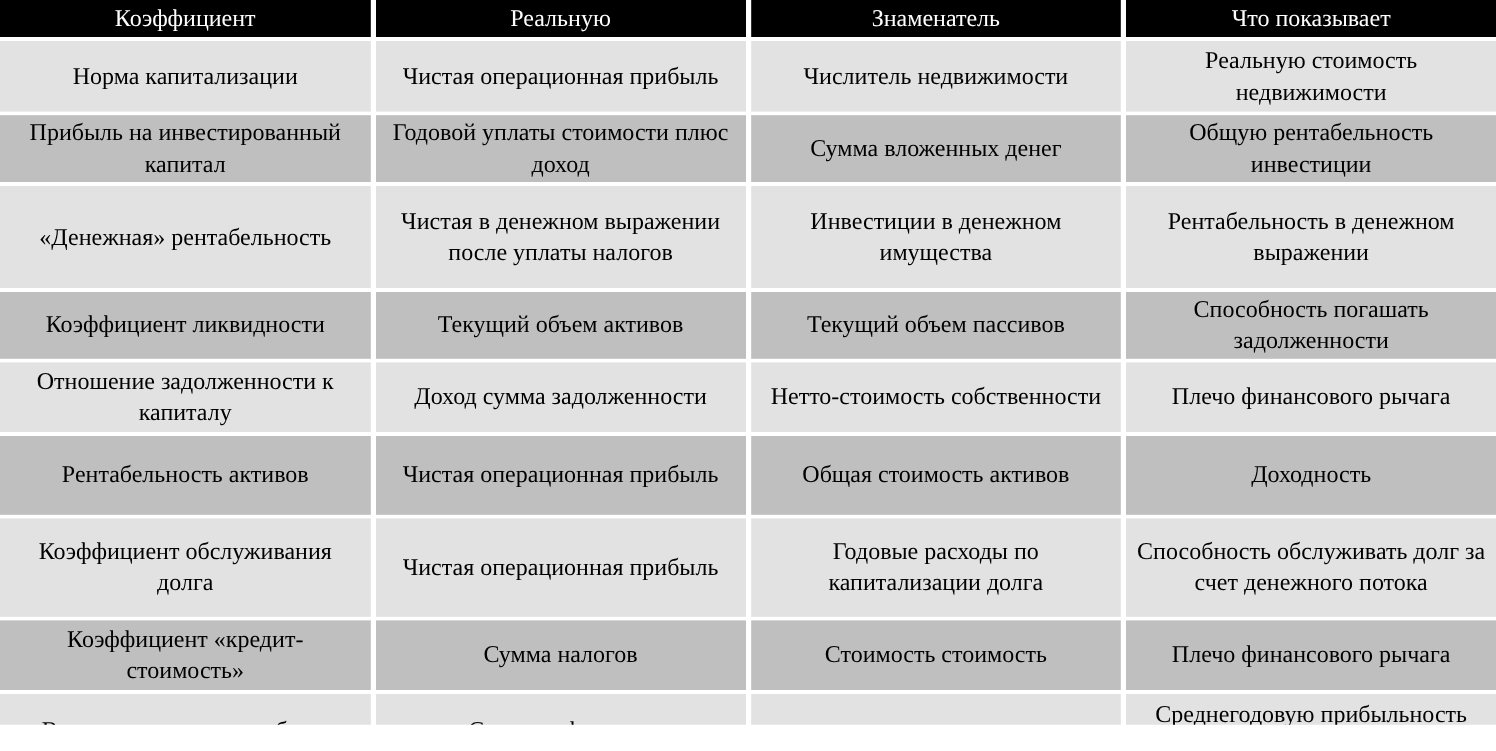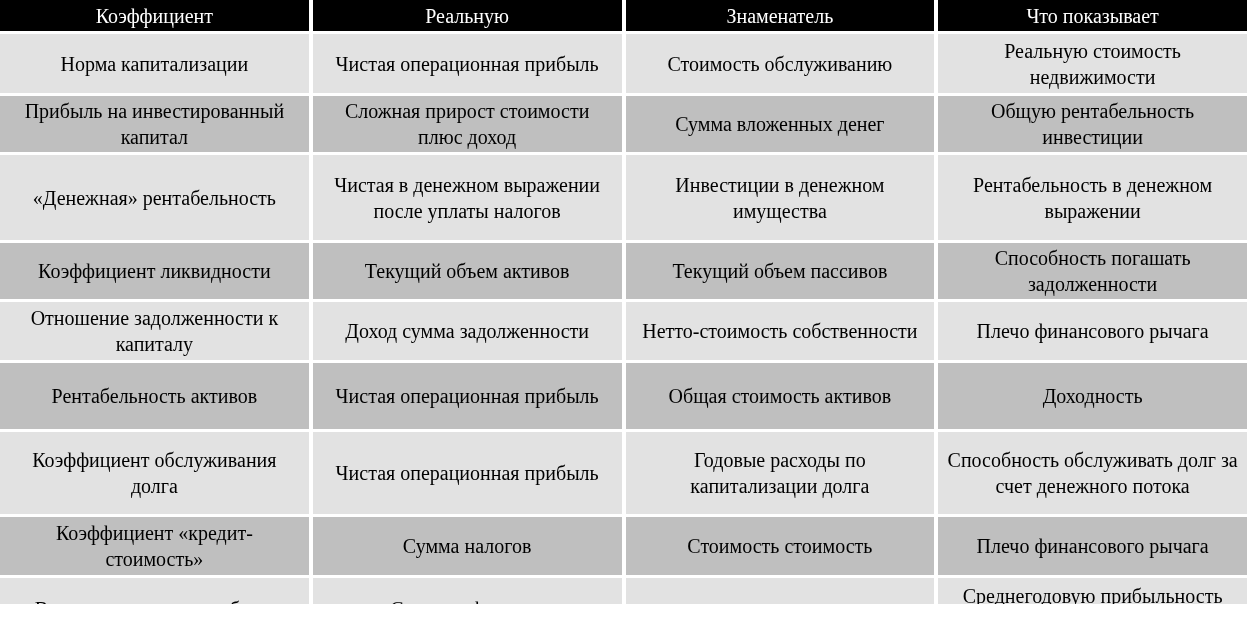--- a/index.html
+++ b/index.html
@@ -70,26 +70,26 @@
         <th>Коэффициент</th>
         <th>Реальную</th>
         <th>Знаменатель</th>
         <th>Что показывает</th>
       </tr>
     </thead>
     <tbody>
         <tr>
           <td>Норма капитализации</td>
           <td>Чистая операционная прибыль</td>
-          <td>Стоимость обслуживанию</td>
+          <td>Числитель недвижимости</td>
           <td>Реальную стоимость недвижимости</td>
         </tr>
         <tr>
           <td>Прибыль на инвестированный капитал</td>
-          <td>Сложная прирост стоимости плюс доход</td>
+          <td>Годовой уплаты стоимости плюс доход</td>
           <td>Сумма вложенных денег</td>
           <td>Общую рентабельность инвестиции</td>
         </tr>
         <tr>
           <td>«Денежная» рентабельность</td>
           <td>Чистая в денежном выражении после уплаты налогов</td>
           <td>Инвестиции в денежном имущества</td>
           <td>Рентабельность в денежном выражении</td>
         </tr>
         <tr>

